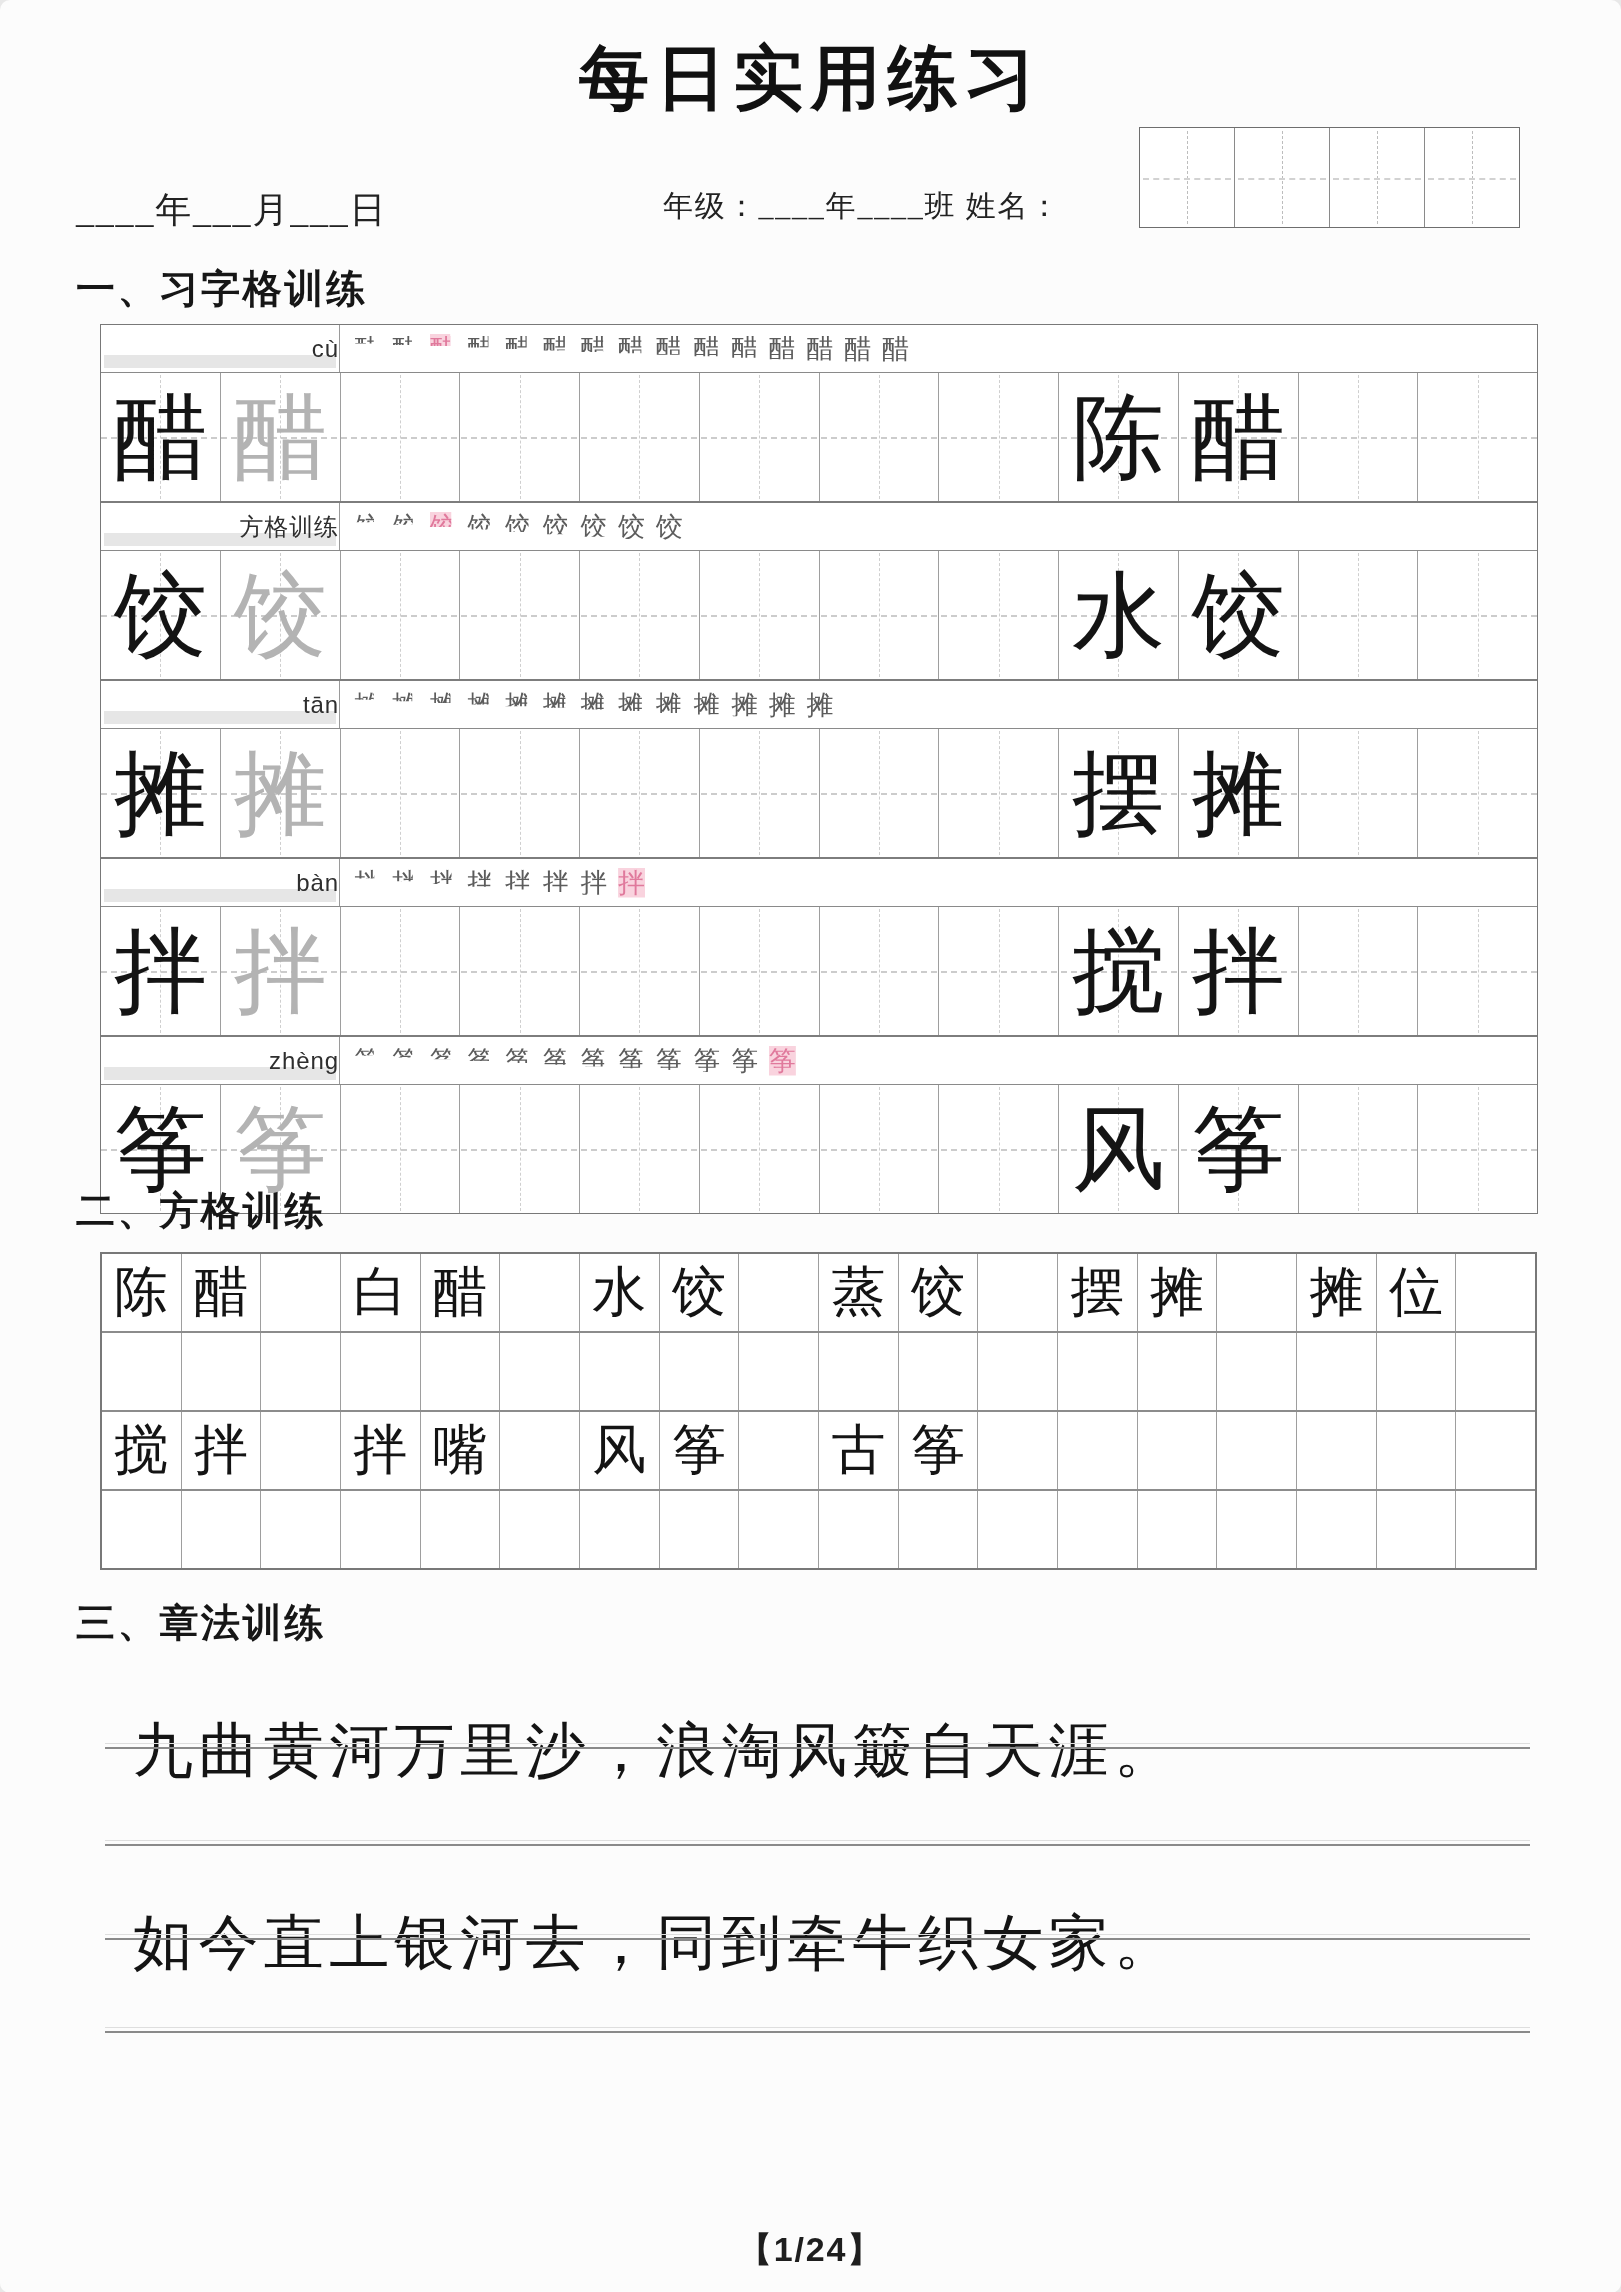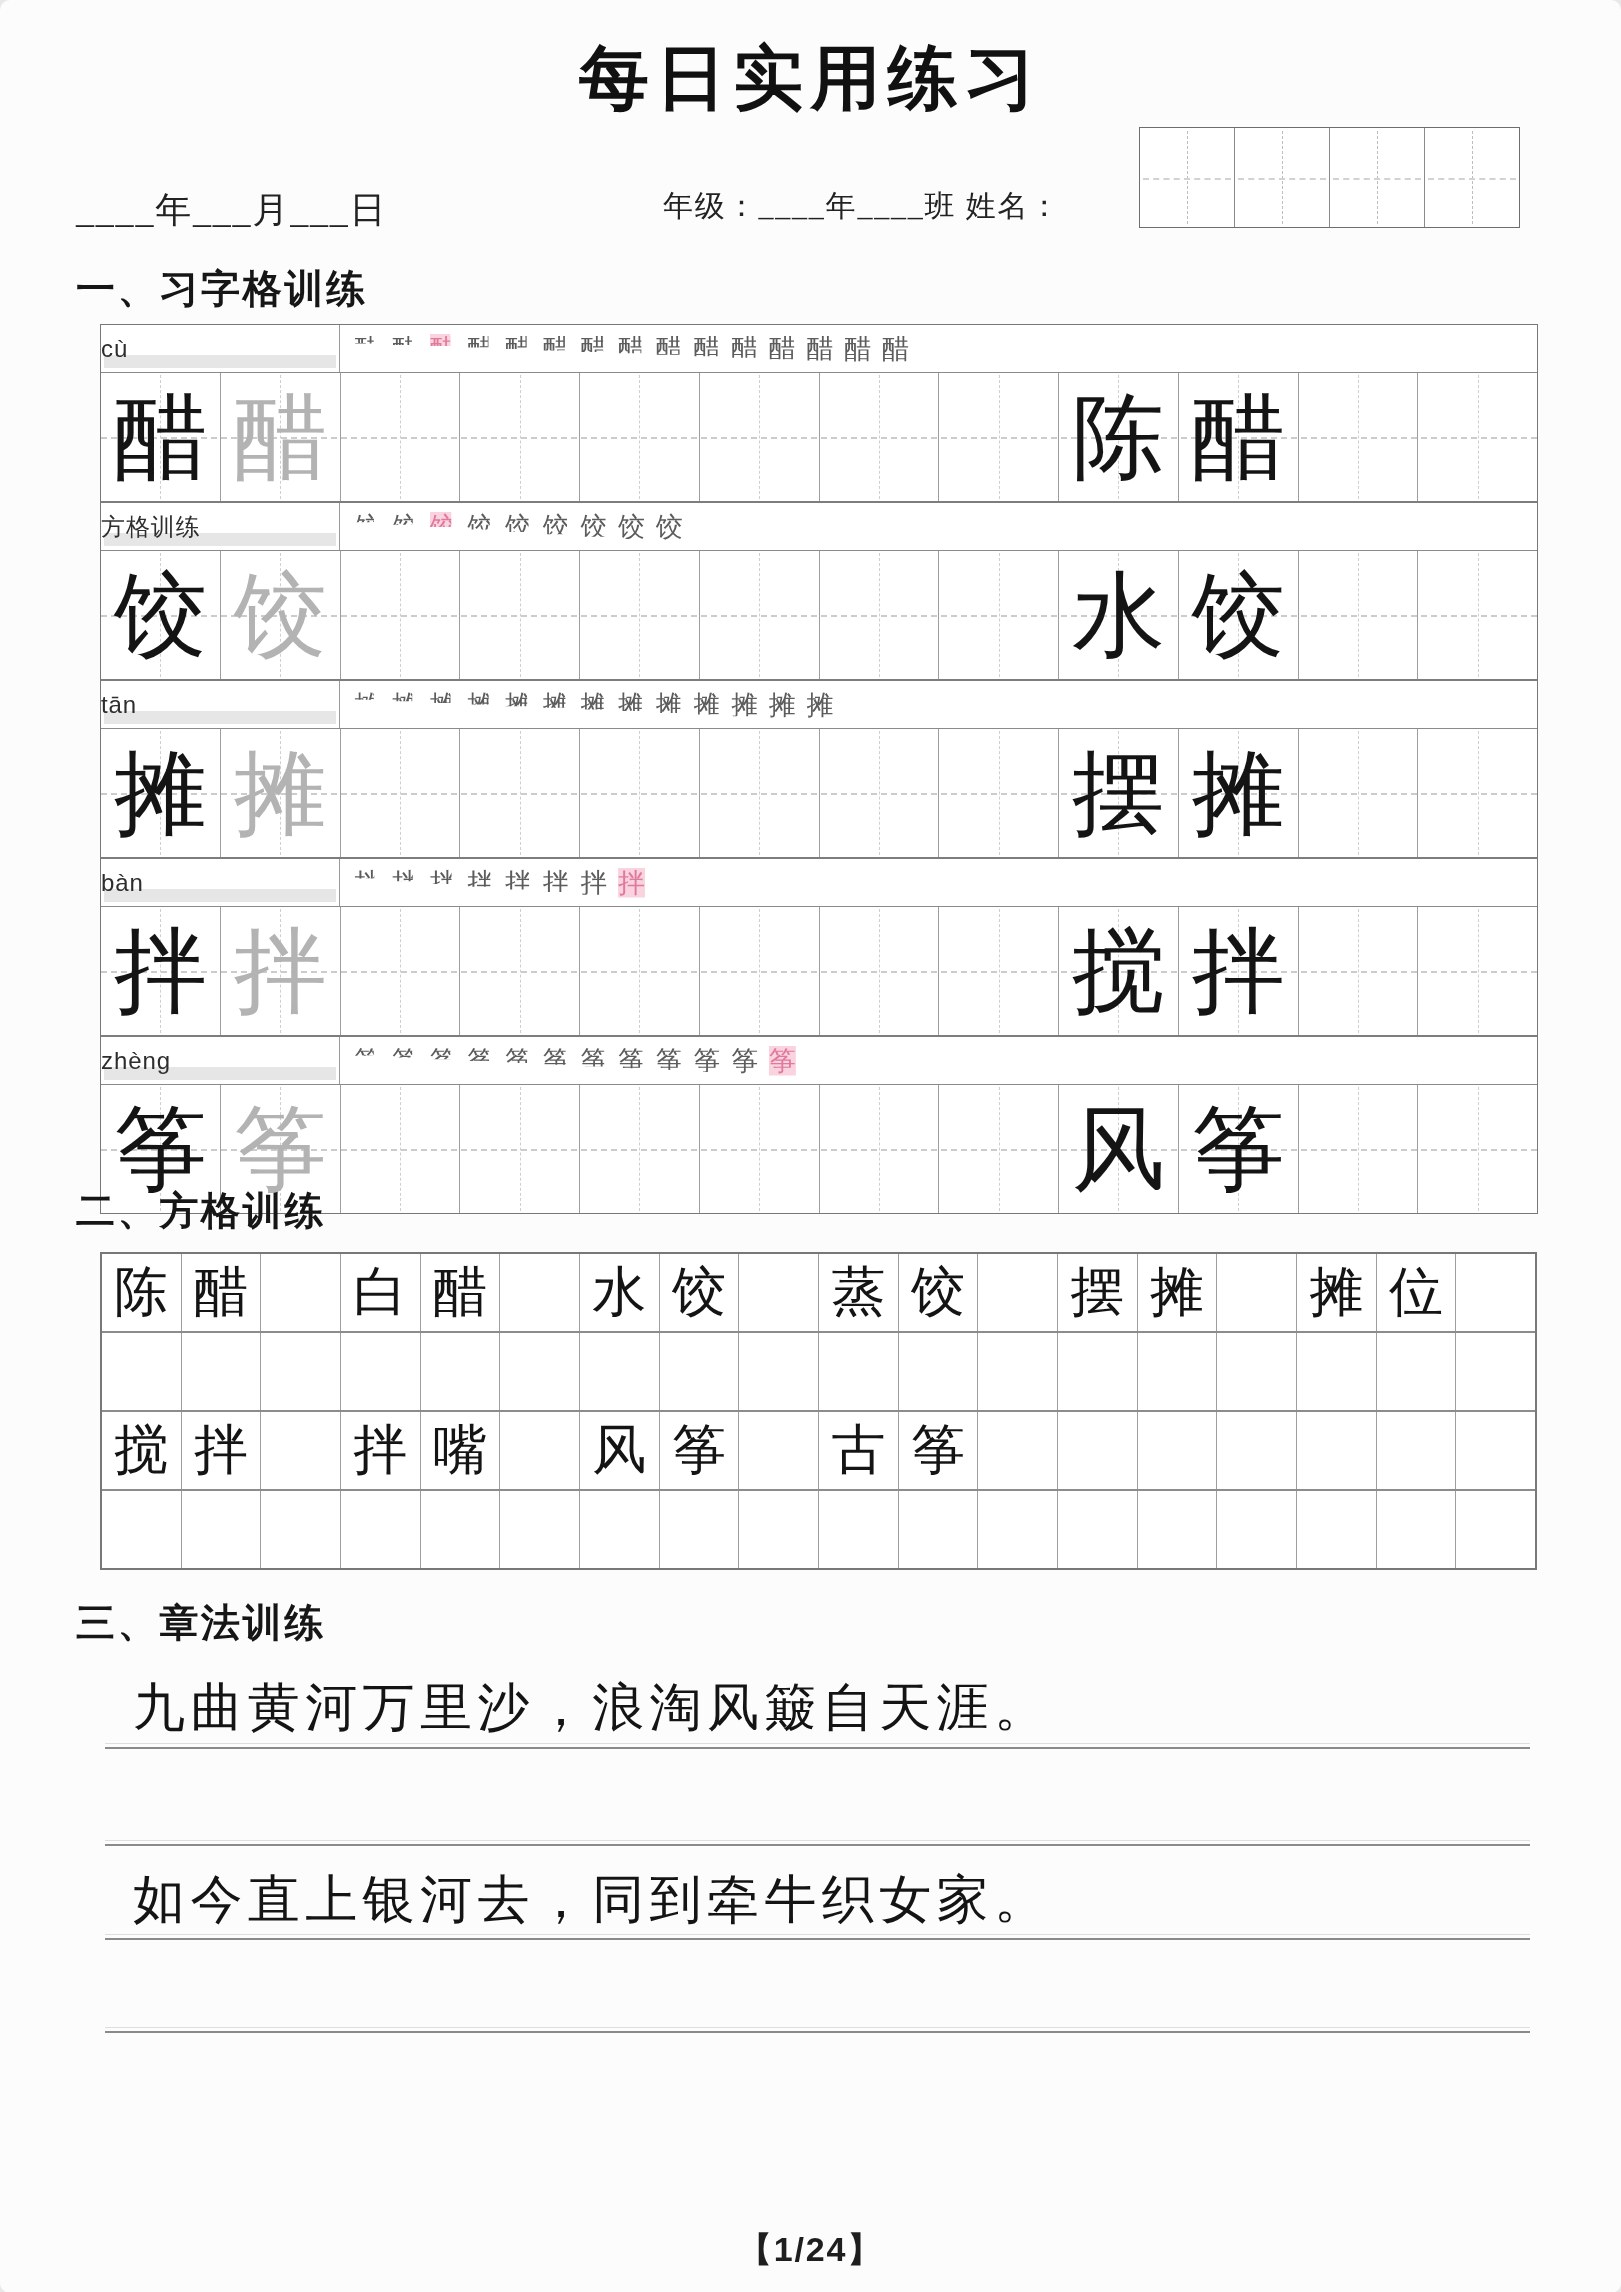--- a/index.html
+++ b/index.html
@@ -43,21 +43,21 @@
   
   .sec1-table {
     position:absolute; left:100px; top:324px; width:1436px;
     border:1.8px solid #787878; background:#fff;
   }
   .group-header {
     position:relative; display:flex; height:47px; border-bottom:1.8px solid #8a8a8a; background:#fff;
   }
   .pinyin-cell {
     position:relative; width:238px; border-right:1.8px solid #9a9a9a;
-    display:flex; align-items:center; justify-content:flex-start;
+    display:flex; align-items:center; justify-content:flex-end;
   }
   .pinyin-band { position:absolute; left:2.7px; right:2.7px; bottom:3.6px; height:13.4px; background:#e6e6e6; }
   .pinyin-text { position:relative; z-index:1; font-size:24px; color:#2e2e2e; letter-spacing:0.9px; }
   .stroke-strip {
     flex:1; display:flex; align-items:center; padding-left:14.3px; overflow:hidden;
   }
   .stroke-step {
     display:inline-block; width:27px; margin-right:10.7px; font-size:27px; line-height:30px;
     color:#5c5c5c; text-align:center;
     font-family:"Liberation Serif","DejaVu Serif",serif;
@@ -90,21 +90,21 @@
   .sq-row:last-child { border-bottom:none; }
   .sq-cell {
     flex:1; border-right:0.9px solid #9e9e9e;
     display:flex; align-items:center; justify-content:center;
   }
   .sq-cell:last-child { border-right:none; }
   .sq-char { font-size:54px; line-height:73px; color:#141414; }
 
   
   .poem-line {
-    position:absolute; left:133px; font-size:52px; letter-spacing:5.4px; color:#141414;
+    position:absolute; left:133px; font-size:60px; letter-spacing:5.4px; color:#141414;margin-top:38px;
   }
   #poem-0 { top:1673px; }
   #poem-1 { top:1865px; }
   .rule {
     position:absolute; left:105px; width:1425px; height:2.7px;
     border-top:0.9px solid #dedede; border-bottom:2.7px solid #8a8a8a;
   }
   #rule-0 { top:1743px; } #rule-1 { top:1840px; }
   #rule-2 { top:1934px; } #rule-3 { top:2027px; }
 

